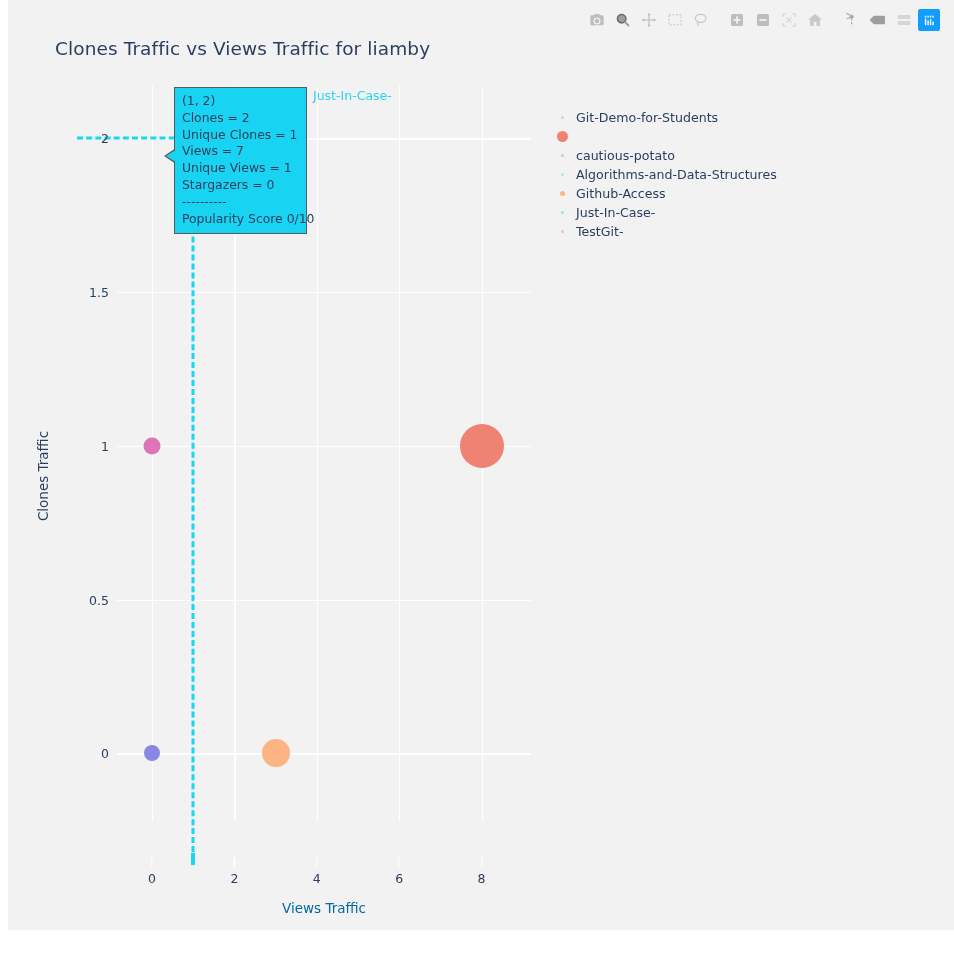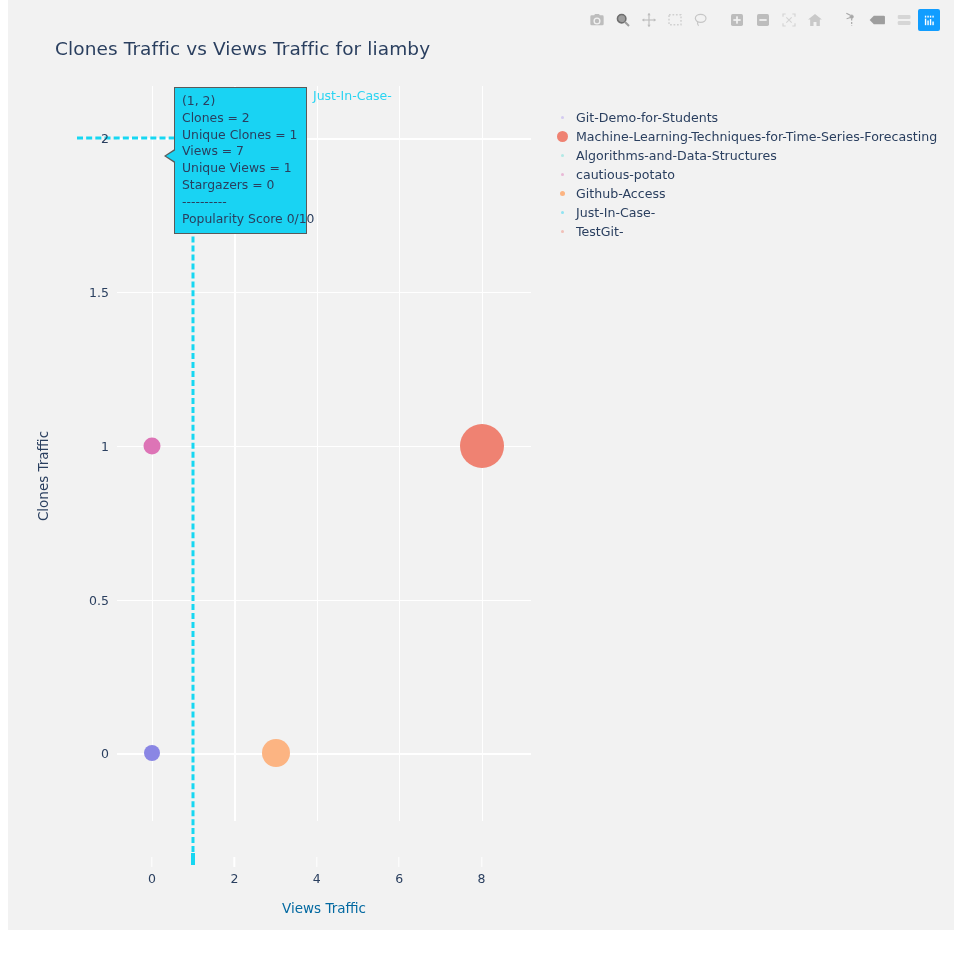--- a/index.html
+++ b/index.html
@@ -363,36 +363,35 @@
       <div class="legend-row">
         <div class="legend-marker-box">
           <div class="legend-dot" style="width: 3px; height: 3px; background: rgb(176, 156, 240); opacity: 0.45;"></div>
         </div>
         <div class="legend-label">Git-Demo-for-Students</div>
       </div>
       <div class="legend-row">
         <div class="legend-marker-box">
           <div class="legend-dot" style="width: 11px; height: 11px; background: rgb(239, 130, 114);"></div>
         </div>
-        <div class="legend-label">Machine-Learning-Techniques-for-Time-Series-Forecasting</div>
+      </div>
+      <div class="legend-row">
+        <div class="legend-marker-box">
+          <div class="legend-dot" style="width: 3px; height: 3px; background: rgb(221, 116, 182); opacity: 0.45;"></div>
+        </div>
+        <div class="legend-label">cautious-potato</div>
       </div>
       <div class="legend-row">
         <div class="legend-marker-box">
           <div class="legend-dot" style="width: 3px; height: 3px; background: rgb(99, 224, 216); opacity: 0.45;"></div>
         </div>
         <div class="legend-label">Algorithms-and-Data-Structures</div>
       </div>
       <div class="legend-row">
         <div class="legend-marker-box">
-          <div class="legend-dot" style="width: 3px; height: 3px; background: rgb(221, 116, 182); opacity: 0.45;"></div>
-        </div>
-        <div class="legend-label">cautious-potato</div>
-      </div>
-      <div class="legend-row">
-        <div class="legend-marker-box">
           <div class="legend-dot" style="width: 5px; height: 5px; background: rgb(252, 180, 130);"></div>
         </div>
         <div class="legend-label">Github-Access</div>
       </div>
       <div class="legend-row">
         <div class="legend-marker-box">
           <div class="legend-dot" style="width: 3px; height: 3px; background: rgb(25, 211, 243); opacity: 0.45;"></div>
         </div>
         <div class="legend-label">Just-In-Case-</div>
       </div>

